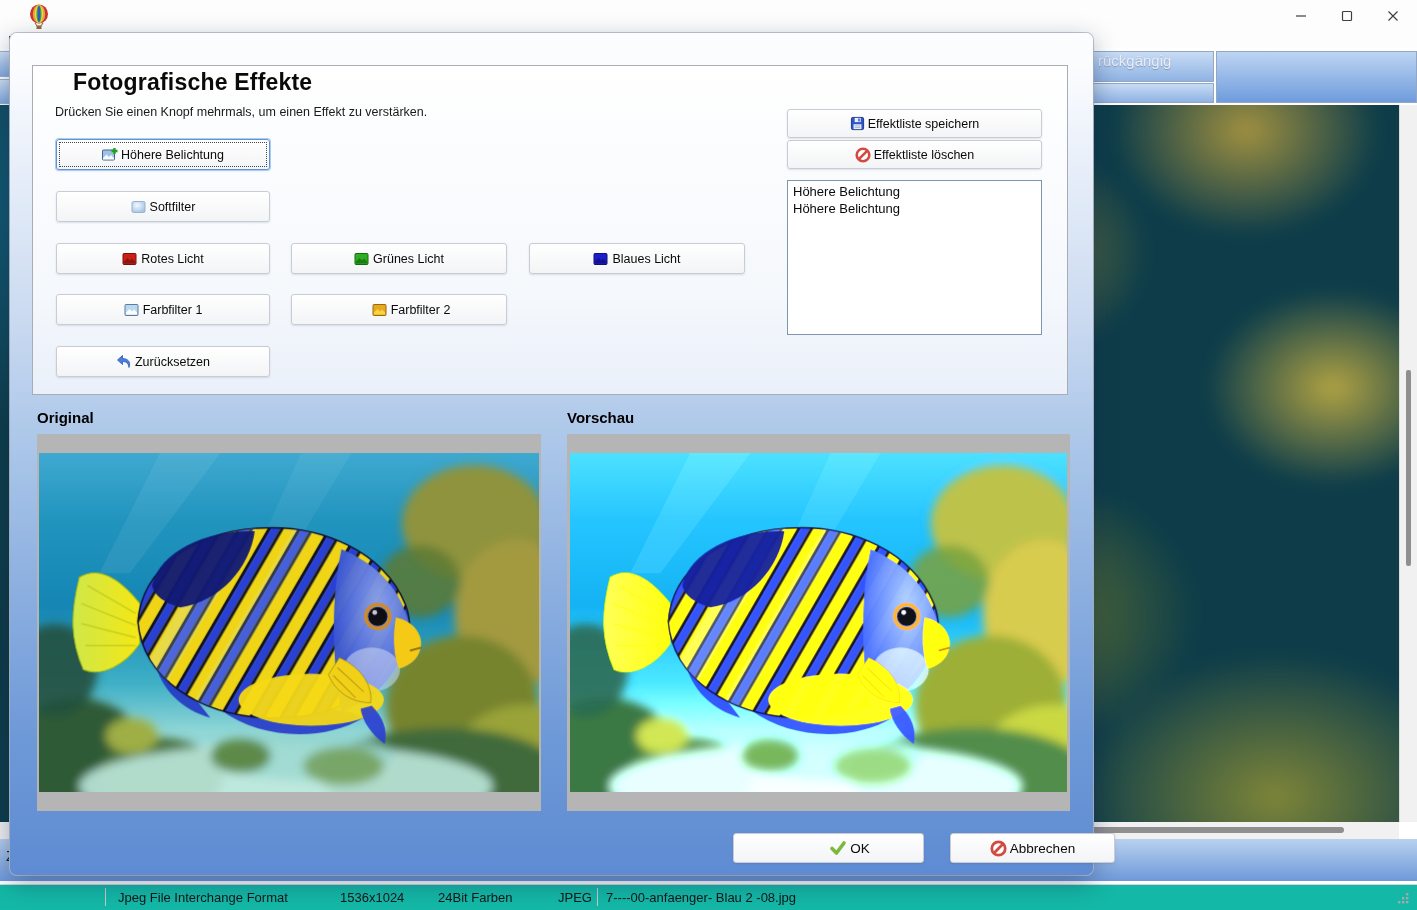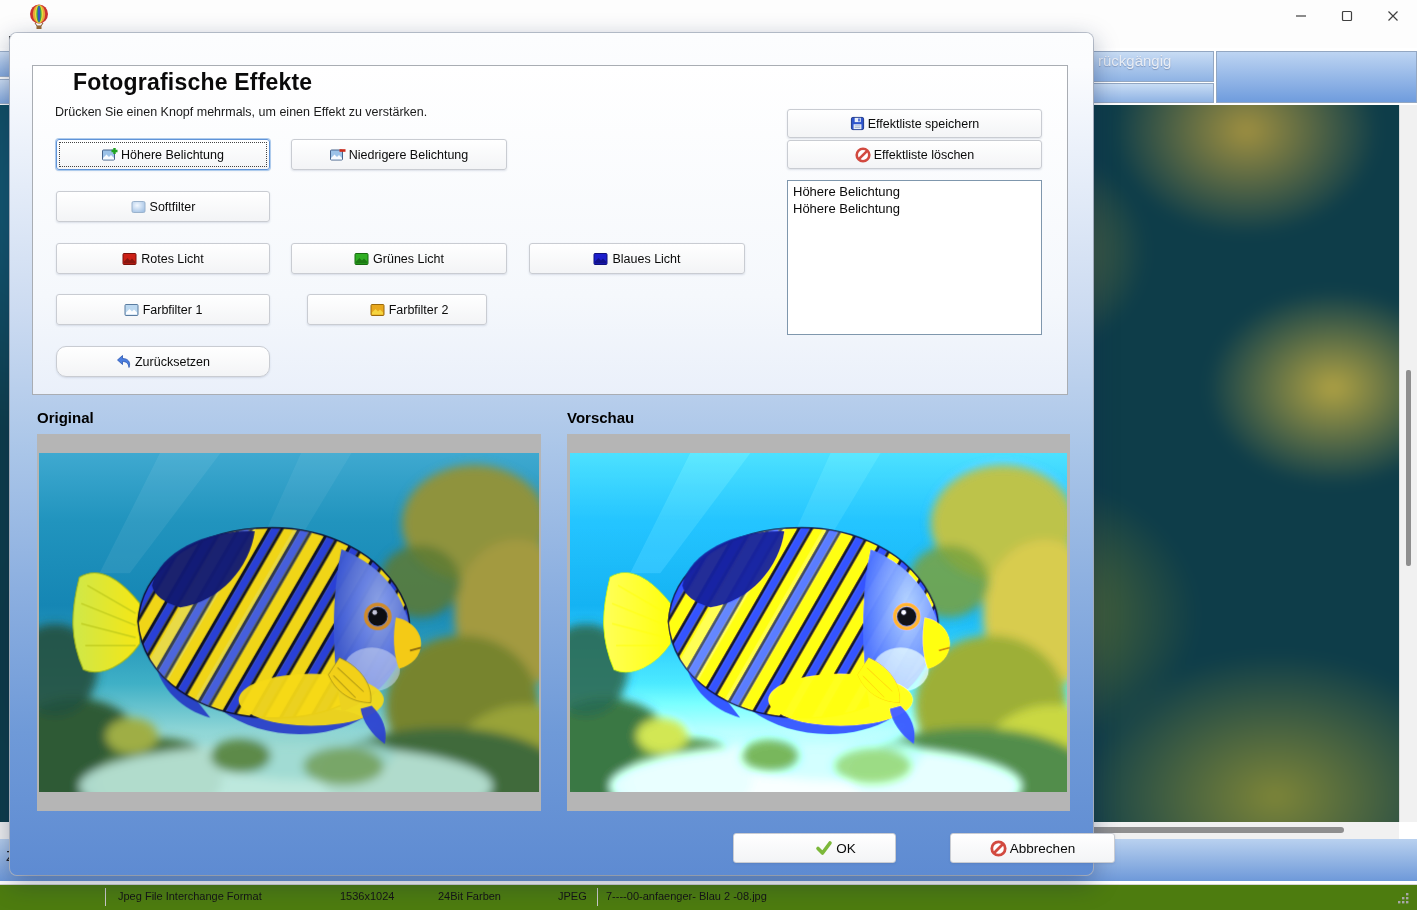--- a/index.html
+++ b/index.html
@@ -38,21 +38,21 @@
       radial-gradient(300px 260px at 15% 75%, #0b2f38 0%, rgba(11,47,56,0) 75%);}
 
   .vscroll{position:absolute;left:1399px;top:105px;width:18px;height:717px;background:#f1f1f1;border-left:1px solid #dcdcdc;box-sizing:border-box;}
   .vthumb{position:absolute;left:6px;top:265px;width:5px;height:196px;background:#8f8f8f;border-radius:2px;}
   .hscroll{position:absolute;left:0;top:822px;width:1399px;height:17px;background:#f1f1f1;}
   .hthumb{position:absolute;left:1000px;top:5px;width:344px;height:6px;background:#8f8f8f;border-radius:3px;}
 
   .bottombar{position:absolute;left:0;top:839px;width:1417px;height:42px;background:linear-gradient(#b9d1ef,#6e99d9);}
   .zlabel{position:absolute;left:6px;top:8px;font-size:15px;color:#1c1c1c;}
 
-  .statusbar{position:absolute;left:0;top:884px;width:1417px;height:26px;background:#4d7c0f;border-top:1px solid #d6d6d6;box-sizing:border-box;font-size:11px;color:#141414;}
+  .statusbar{position:absolute;left:0;top:884px;width:1417px;height:26px;background:#14b8a6;border-top:1px solid #d6d6d6;box-sizing:border-box;font-size:13px;color:#141414;}
   .st{position:absolute;top:5px;white-space:nowrap;}
   .st-format{left:118px;} .st-dim{left:340px;} .st-depth{left:438px;} .st-type{left:558px;} .st-file{left:606px;}
   .sep{position:absolute;top:3px;width:1px;height:18px;background:#c9c9c9;}
   .sep1{left:105px;} .sep2{left:597px;}
   .grip{position:absolute;left:1396px;top:6px;}
 
   
   .dialog{position:absolute;left:10px;top:33px;width:1083px;height:842px;border-radius:7px;
     background:linear-gradient(#fcfdfe 0%,#fbfcfe 4%,#eef3fb 12%,#ccdbf1 33%,#a9c5e8 50%,#8cafe0 66%,#6f9ad8 83%,#5e8bd2 100%);
     box-shadow:0 8px 26px rgba(15,35,75,.38),0 0 0 1px #c3c9d2;}
@@ -67,38 +67,38 @@
   .fx .ic{display:flex;align-items:center;}
   .focused{border:1px solid #5f93d8;box-shadow:0 0 0 1px #aecbec, 0 1px 2px rgba(60,80,120,.16);outline:1px dotted #444;outline-offset:-4px;}
 
   .p-b1{left:46px;top:106px;width:214px;height:31px;}
   .p-b2{left:281px;top:106px;width:216px;height:31px;}
   .p-b3{left:46px;top:158px;width:214px;height:31px;}
   .p-b4{left:46px;top:210px;width:214px;height:31px;}
   .p-b5{left:281px;top:210px;width:216px;height:31px;}
   .p-b6{left:519px;top:210px;width:216px;height:31px;}
   .p-b7{left:46px;top:261px;width:214px;height:31px;}
-  .p-b8{left:297px;top:261px;width:180px;height:31px;padding-left:24px;}
-  .p-b9{left:46px;top:313px;width:214px;height:31px;border-radius:10px;}
+  .p-b8{left:281px;top:261px;width:216px;height:31px;padding-left:24px;}
+  .p-b9{left:46px;top:313px;width:214px;height:31px;}
   .p-save{left:777px;top:76px;width:255px;height:29px;}
   .p-del{left:777px;top:107px;width:255px;height:29px;}
   .p-apply{left:777px;top:314px;width:255px;height:29px;}
   .listbox{position:absolute;left:777px;top:147px;width:255px;height:155px;background:#ffffff;border:1px solid #7f97ad;box-sizing:border-box;
     font-size:13px;color:#0a0a0a;padding:2px 5px;line-height:17px;overflow:hidden;}
 
   .imglabel{position:absolute;font-size:15px;font-weight:bold;color:#000;}
   .lab-orig{left:27px;top:376px;} .lab-prev{left:557px;top:376px;}
   .imgpanel{position:absolute;top:401px;height:377px;background:#b5b5b5;overflow:hidden;}
   .ip-orig{left:27px;width:504px;} .ip-prev{left:557px;width:503px;}
   .photo{position:absolute;top:19px;height:339px;}
   .ip-orig .photo{left:2px;width:500px;} .ip-prev .photo{left:3px;width:497px;}
   .photo svg{display:block;width:100%;height:100%;}
   .brighter{filter:brightness(1.32) saturate(1.06);}
 
-  .p-ok{left:723px;top:800px;width:163px;height:30px;font-size:13.5px;padding-left:42px;}
+  .p-ok{left:723px;top:800px;width:191px;height:30px;font-size:13.5px;padding-left:42px;}
   .p-cancel{left:896px;top:800px;width:165px;height:30px;font-size:13.5px;margin-left:44px;}
 </style>
 </head>
 <body>
 
 <div class="screen">
 
   <svg width="0" height="0" style="position:absolute">
     <defs>
       <linearGradient id="waterG" x1="0" y1="0" x2="0" y2="1">
@@ -263,30 +263,20 @@
     <button class="fx p-b1 focused">
       <span class="ic">
         <svg width="16" height="16" viewBox="0 0 16 16">
             <rect x="0.5" y="3" width="12" height="10" rx="1" fill="#9cc2e8" stroke="#46628a"></rect>
             <path d="M1 11 L4.5 7.5 L7 10 L9 8 L12 11 L12 12.5 L1 12.5 Z" fill="#fff" opacity=".92"></path>
             <path d="M12.5 1 V7 M9.5 4 H15.5" stroke="#1fa31f" stroke-width="2.4"></path>
           </svg>
       </span>
       <span>Höhere Belichtung</span>
     </button>
-    <button class="fx p-b2">
-      <span class="ic">
-        <svg width="16" height="16" viewBox="0 0 16 16">
-            <rect x="0.5" y="3" width="12" height="10" rx="1" fill="#9cc2e8" stroke="#46628a"></rect>
-            <path d="M1 11 L4.5 7.5 L7 10 L9 8 L12 11 L12 12.5 L1 12.5 Z" fill="#fff" opacity=".92"></path>
-            <path d="M9.5 3.5 H15.5" stroke="#cc2a1a" stroke-width="2.6"></path>
-          </svg>
-      </span>
-      <span>Niedrigere Belichtung</span>
-    </button>
     <button class="fx p-b4">
       <span class="ic">
         <svg width="16" height="16" viewBox="0 0 16 16">
             <rect x="1" y="2.5" width="13" height="11" rx="1" fill="#cc2016" stroke="#7a120c"></rect>
             <path d="M2 10.5 L5.5 7 L8 9.5 L10 7.5 L13 10.5 L13 12.5 L2 12.5 Z" fill="#8a1710"></path>
           </svg>
       </span>
       <span>Rotes Licht</span>
     </button>
     <button class="fx p-b3">

